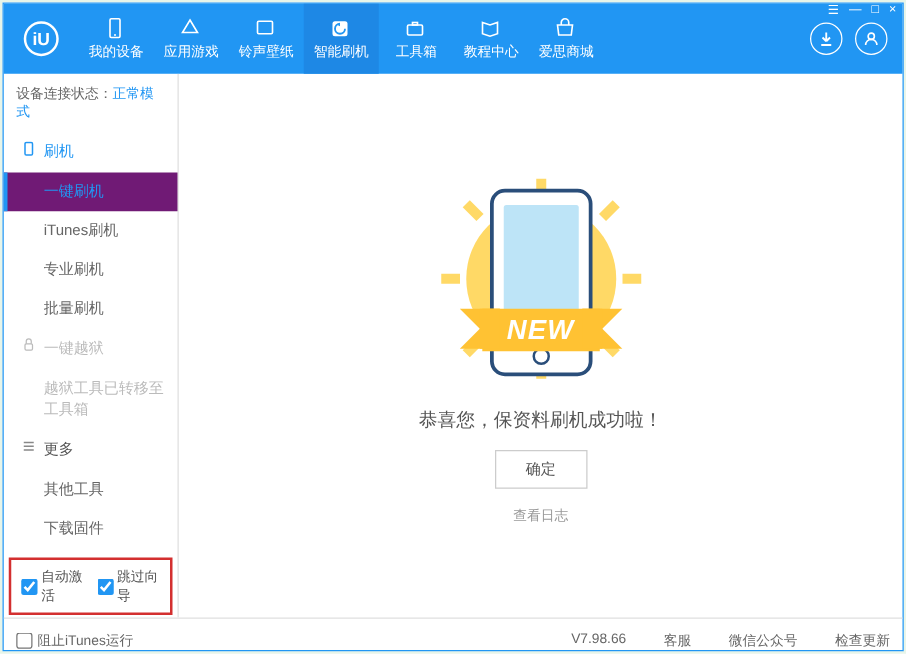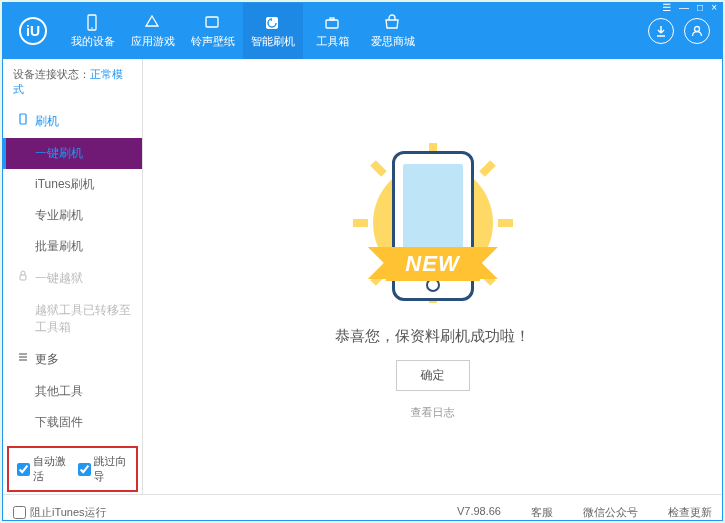--- a/index.html
+++ b/index.html
@@ -93,20 +93,26 @@
         </div>
       <div class="nav-item">
           <span class="nav-icon ico"><svg width="18" height="18" viewBox="0 0 18 18">
               <rect x="3" y="6" width="12" height="8" rx="1" fill="none" stroke="#fff" stroke-width="1.3"></rect>
               <rect x="7" y="4" width="4" height="2" fill="none" stroke="#fff" stroke-width="1.3"></rect>
             </svg></span>
           <span>工具箱</span>
         </div>
       <div class="nav-item">
           <span class="nav-icon ico"><svg width="18" height="18" viewBox="0 0 18 18">
+              <path d="M3 4l6 2 6-2v9l-6 2-6-2z" fill="none" stroke="#fff" stroke-width="1.3"></path>
+            </svg></span>
+          <span>教程中心</span>
+        </div>
+      <div class="nav-item">
+          <span class="nav-icon ico"><svg width="18" height="18" viewBox="0 0 18 18">
               <path d="M3 6h12l-1 8H4z M6 6V4a3 3 0 016 0v2" fill="none" stroke="#fff" stroke-width="1.3"></path>
             </svg></span>
           <span>爱思商城</span>
         </div>
     </div>
     <div class="header-right">
       <div class="hr-btn">
           <svg width="14" height="14" viewBox="0 0 14 14">
             <path d="M7 2v7m0 0l-3-3m3 3l3-3M3 12h8" stroke="#fff" stroke-width="1.5" fill="none"></path>
           </svg>

